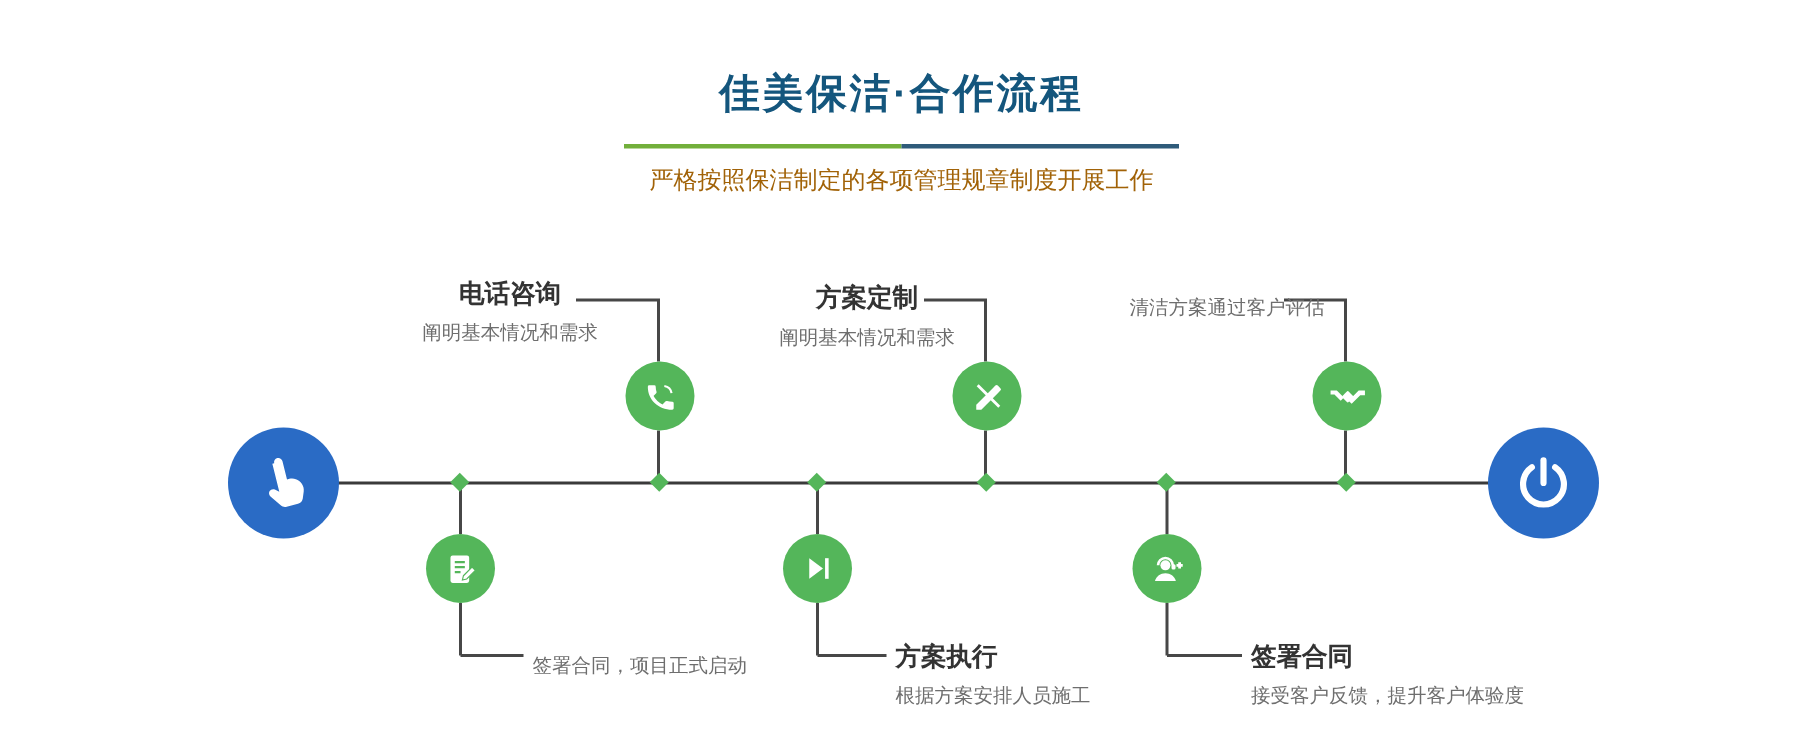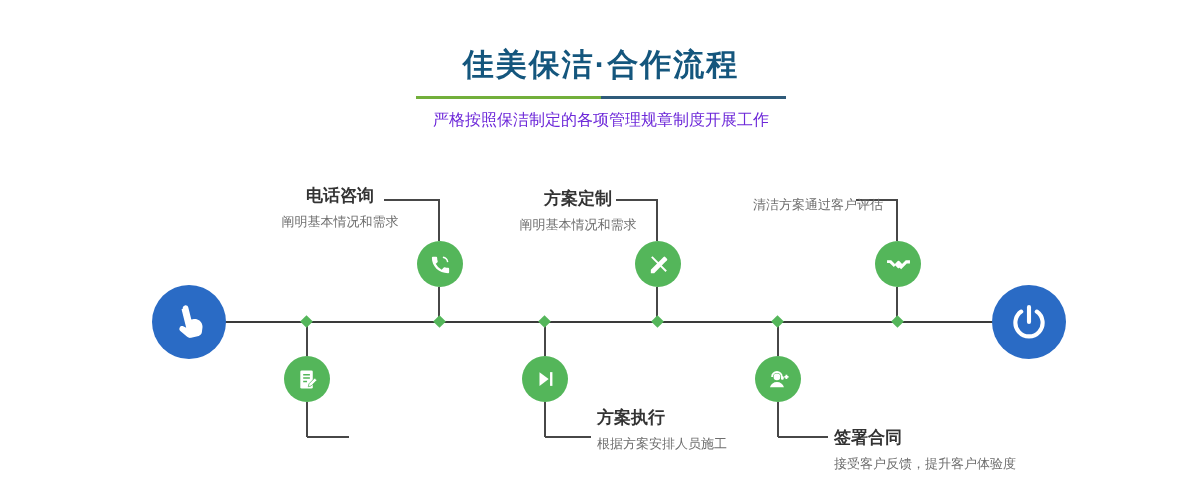--- a/index.html
+++ b/index.html
@@ -2,26 +2,26 @@
 <html><head>
 <meta charset="utf-8">
 <style>
   * { margin:0; padding:0; box-sizing:border-box; }
   html,body { background:#ffffff; }
   body { font-family:"Liberation Sans","DejaVu Sans",sans-serif; }
   .page { position:relative; width:1202px; height:502px; background:#ffffff; overflow:hidden; }
 
   
   .title { position:absolute; top:44px; left:0; width:100%; text-align:center;
-           font-size:31px; font-weight:bold; color:#14567d; letter-spacing:2px; }
+           font-size:27px; font-weight:bold; color:#14567d; letter-spacing:2px; }
   .divider { position:absolute; top:96px; left:416px; width:370px; height:3px; }
   .div-left  { position:absolute; left:0; top:0; width:50%; height:100%; background:#72af3b; }
   .div-right { position:absolute; right:0; top:0; width:50%; height:100%; background:#2f5b7a; }
   .subtitle { position:absolute; top:110px; left:0; width:100%; text-align:center;
-              font-size:16px; color:#6d28d9; }
+              font-size:16px; color:#a16207; }
 
   
   .main-line { position:absolute; left:190px; top:321px; width:840px; height:2px;
                background:#3a3a3a; z-index:1; }
   .hline { position:absolute; height:2px; background:#474747; z-index:1; }
   .vline { position:absolute; width:2px;  background:#474747; z-index:1; }
   .diamond { position:absolute; width:9px; height:9px; background:#54b65a;
              transform:rotate(45deg); z-index:2; }
 
   
@@ -129,35 +129,36 @@
       <svg viewBox="0 0 24 24" width="23" height="23">
         <rect x="4.5" y="2.5" width="13" height="19" rx="1.5" fill="#ffffff"></rect>
         <path stroke="#54b65a" stroke-width="1.6" fill="none" d="M7.5 7h7M7.5 10.5h7M7.5 14h4"></path>
         <path fill="#ffffff" stroke="#54b65a" stroke-width="0.8" d="M13.5 16.5l6-6 2.3 2.3-6 6-3 .7z"></path>
       </svg>
     </span>
   </div>
   <div class="vline" style="left:306px; top:402px; height:35px;"></div>
   <div class="hline" style="left:307px; top:436px; width:42px;"></div>
   <div class="step-label bottom-label" style="left:355px; top:428px; width:220px;">
+    <div class="step-desc">签署合同，项目正式启动</div>
   </div>
 
   <div class="vline" style="left:544px; top:323px; height:33px;"></div>
   <div class="diamond" style="left:540px; top:317px;"></div>
   <div class="node" style="left:522px; top:356px;">
     <span class="icon">
       <svg viewBox="0 0 24 24" width="22" height="22" fill="#ffffff">
         <path d="M6 4.5l10 7.5-10 7.5v-15z"></path>
         <rect x="17.5" y="4.5" width="2.6" height="15"></rect>
       </svg>
     </span>
   </div>
   <div class="vline" style="left:544px; top:402px; height:35px;"></div>
   <div class="hline" style="left:545px; top:436px; width:46px;"></div>
-  <div class="step-label bottom-label" style="left:597px; top:408px; width:220px;">
+  <div class="step-label bottom-label" style="left:597px; top:428px; width:220px;">
     <div class="step-title">方案执行</div>
     <div class="step-desc">根据方案安排人员施工</div>
   </div>
 
   <div class="vline" style="left:777px; top:323px; height:33px;"></div>
   <div class="diamond" style="left:773px; top:317px;"></div>
   <div class="node" style="left:755px; top:356px;">
     <span class="icon">
       <svg viewBox="0 0 24 24" width="25" height="25">
         <circle cx="10.5" cy="9.5" r="3.2" fill="#ffffff"></circle>

